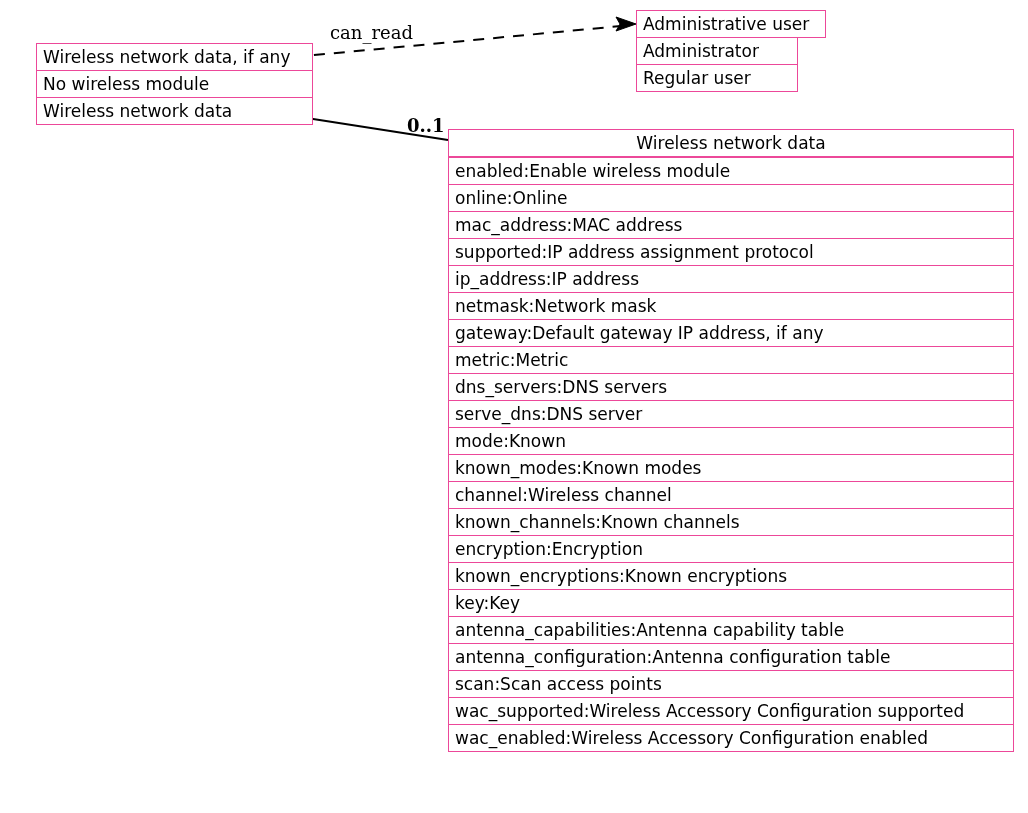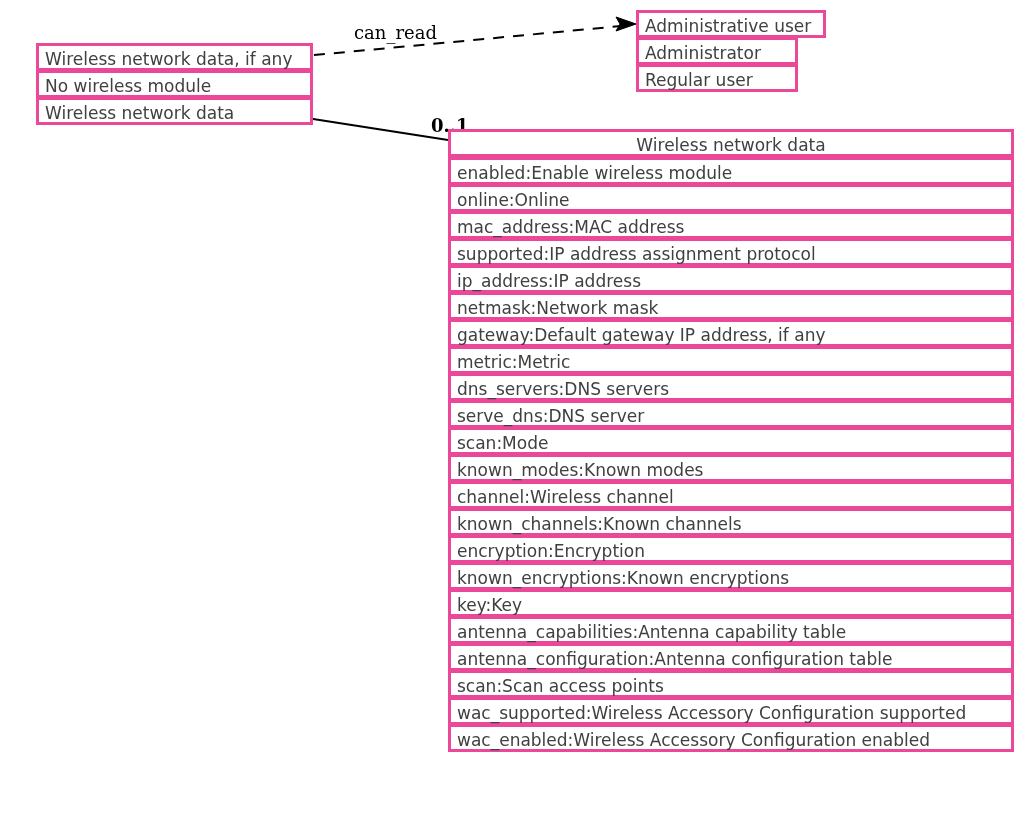--- a/index.html
+++ b/index.html
@@ -25,26 +25,26 @@
   }
 
   
   .uml-box {
     position: absolute;
     box-sizing: border-box;
   }
   .uml-row {
     position: relative;
     box-sizing: border-box;
-    border: 3px solid #ec4899;
+    border: 1px solid #ec4899;
     background: #ffffff;
     font-size: 17px;
     line-height: 26px;
     height: 28px;
-    color: #404040;
+    color: #000000;
     white-space: nowrap;
     overflow: visible;
   }
   .uml-row + .uml-row {
     margin-top: -1px;
   }
   .uml-row .cell-text {
     display: block;
     padding: 0 5px 0 6px;
   }
@@ -100,21 +100,20 @@
   }
 
   .edge-label {
     position: absolute;
     font-family: "DejaVu Serif", "Liberation Serif", serif;
     font-size: 18px;
     line-height: 20px;
     color: #000000;
     white-space: nowrap;
     background: transparent;
-    margin-left: 24px;
   }
   #label-can-read {
     left: 330px;
     top: 23px;
   }
   #label-multiplicity {
     left: 407px;
     top: 116px;
     font-weight: bold;
   }
@@ -194,21 +193,21 @@
         <div class="uml-row">
           <span class="cell-text">metric:Metric</span>
         </div>
         <div class="uml-row">
           <span class="cell-text">dns_servers:DNS servers</span>
         </div>
         <div class="uml-row">
           <span class="cell-text">serve_dns:DNS server</span>
         </div>
         <div class="uml-row">
-          <span class="cell-text">scan:Mode</span>
+          <span class="cell-text">mode:Known</span>
         </div>
         <div class="uml-row">
           <span class="cell-text">known_modes:Known modes</span>
         </div>
         <div class="uml-row">
           <span class="cell-text">channel:Wireless channel</span>
         </div>
         <div class="uml-row">
           <span class="cell-text">known_channels:Known channels</span>
         </div>

